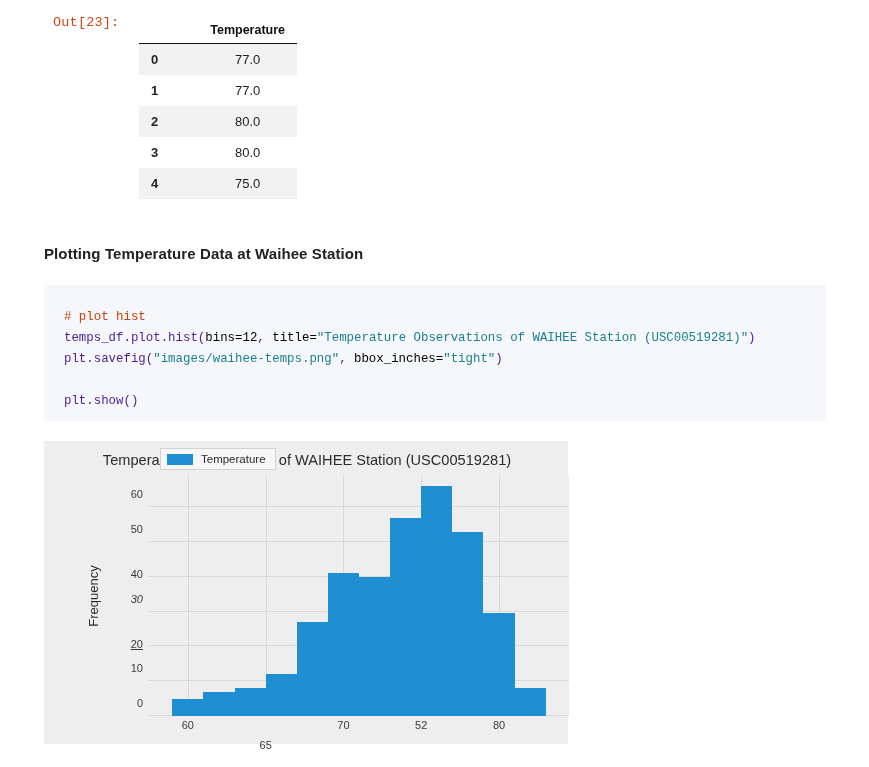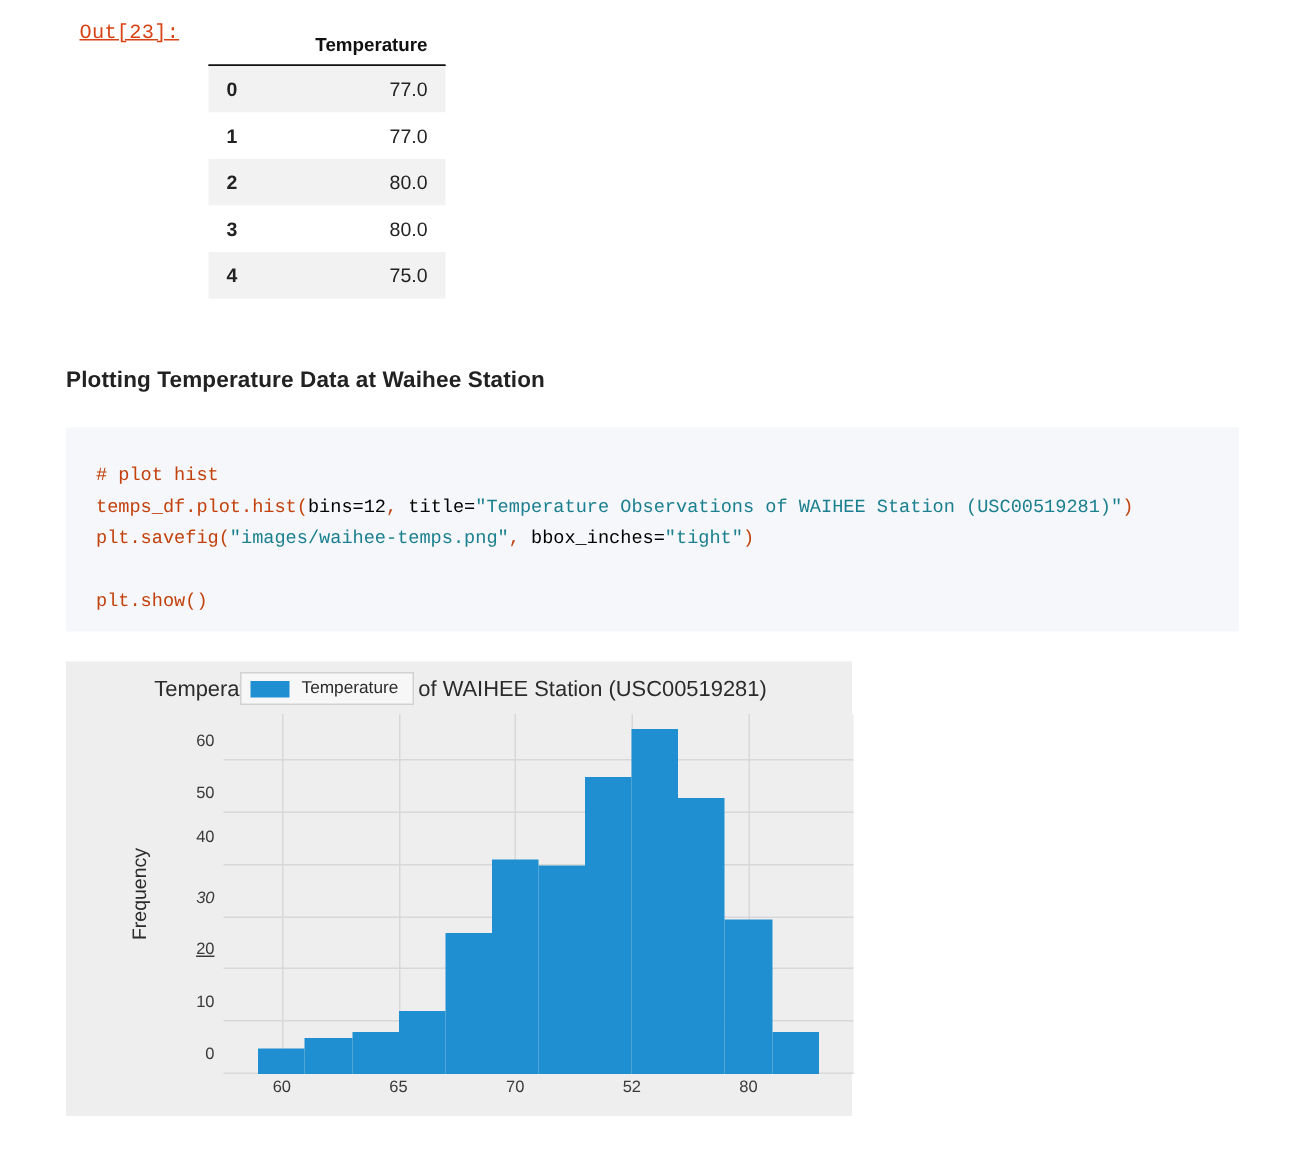--- a/index.html
+++ b/index.html
@@ -7,31 +7,31 @@
     width:869px;height:767px;background:#ffffff;
     font-family:"Liberation Sans", sans-serif;
     color:#202020;overflow:hidden;position:relative;
   }
 
   
   .out-block{position:absolute;left:0;top:0;width:869px;}
   .out-prompt{
     position:absolute;left:53px;top:15px;
     font-family:"Liberation Mono","DejaVu Sans Mono",monospace;
-    font-size:13.5px;color:#d84315;letter-spacing:.2px;white-space:nowrap;text-decoration:underline;
+    font-size:13.5px;color:#d84315;letter-spacing:.2px;white-space:nowrap;
   }
   .df-wrap{position:absolute;left:139px;top:20px;}
   table.df{border-collapse:collapse;font-size:13px;}
   table.df th{
     padding:3px 12px 6px 12px;text-align:right;font-weight:bold;
     border-bottom:1px solid #111;color:#111;font-size:12.5px;
   }
   table.df th.idxh{border-bottom:1px solid #111;}
   table.df td{
-    padding:8px 12px;text-align:right;color:#222;font-size:13px;
+    padding:8px 12px;text-align:center;color:#222;font-size:13px;
     border:none;
   }
   table.df td.idx{text-align:left;font-weight:bold;padding-left:12px;padding-right:40px;}
   table.df tbody tr:nth-child(odd){background:#f2f2f2;}
   table.df tbody tr:nth-child(even){background:#ffffff;}
 
   
   .md-head{
     position:absolute;left:44px;top:245px;
     font-size:15px;font-weight:600;color:#222;letter-spacing:.1px;
@@ -43,21 +43,21 @@
     background:#f5f7fa;
   }
   .code-cell pre{
     margin:0;padding:22px 0 0 20px;
     font-family:"Liberation Mono","DejaVu Sans Mono",monospace;
     font-size:12.4px;line-height:21px;color:#24292e;white-space:pre;
   }
   .c-com{color:#c2410c;}
   .c-kw{color:#000000;}
   .c-str{color:#1a7f8e;}
-  .c-pln{color:#c2410c;}
+  .c-pln{color:#4c1d95;}
 
   
   .figure{
     position:absolute;left:44px;top:441px;width:524px;height:303px;
     background:#eeeeee;
   }
   .fig-title{
     position:absolute;left:6px;top:11px;width:514px;text-align:center;
     font-size:14.6px;color:#2b2b2b;white-space:nowrap;
   }
@@ -143,33 +143,33 @@
   <div class="fig-title">Temperature Observations of WAIHEE Station (USC00519281)</div>
 
   <div class="plotbox" id="plotbox">
     <div class="ylabel">Frequency</div>
 
   <div class="gridline" style="bottom: 0px;"></div>
       <div class="ytick" style="bottom: 0px;">0</div>
       <div class="gridline" style="bottom: 34.7826px;"></div>
       <div class="ytick" style="bottom: 34.7826px;">10</div>
       <div class="gridline" style="bottom: 69.5652px;"></div>
-      <div class="ytick" style="bottom: 70px; text-decoration: underline;">20</div>
+      <div class="ytick" style="bottom: 59px; text-decoration: underline;">20</div>
       <div class="gridline" style="bottom: 104.348px;"></div>
       <div class="ytick" style="bottom: 104.348px; font-style: italic;">30</div>
       <div class="gridline" style="bottom: 139.13px;"></div>
-      <div class="ytick" style="bottom: 145px;">40</div>
+      <div class="ytick" style="bottom: 129px;">40</div>
       <div class="gridline" style="bottom: 173.913px;"></div>
       <div class="ytick" style="bottom: 173.913px;">50</div>
       <div class="gridline" style="bottom: 208.696px;"></div>
       <div class="ytick" style="bottom: 208.696px;">60</div>
       <div class="vgrid" style="left: 38.8889px;"></div>
       <div class="xtick" style="left: 38.8889px;">60</div>
       <div class="vgrid" style="left: 116.667px;"></div>
-      <div class="xtick" style="left: 116.667px;">65</div>
+      <div class="xtick" style="left: 116.667px; margin-top: 20px;">65</div>
       <div class="vgrid" style="left: 194.444px;"></div>
       <div class="xtick" style="left: 194.444px;">70</div>
       <div class="vgrid" style="left: 272.222px;"></div>
       <div class="xtick" style="left: 272.222px;">52</div>
       <div class="vgrid" style="left: 350px;"></div>
       <div class="xtick" style="left: 350px;">80</div>
       <div class="bar" style="left: 23.3333px; width: 31.1111px; height: 17.3913px; background: rgb(31, 143, 209);"></div>
       <div class="bar" style="left: 54.4444px; width: 31.1111px; height: 24.3478px; background: rgb(31, 143, 209);"></div>
       <div class="bar" style="left: 85.5556px; width: 31.1111px; height: 27.8261px; background: rgb(31, 143, 209);"></div>
       <div class="bar" style="left: 116.667px; width: 31.1111px; height: 41.7391px; background: rgb(31, 143, 209);"></div>

